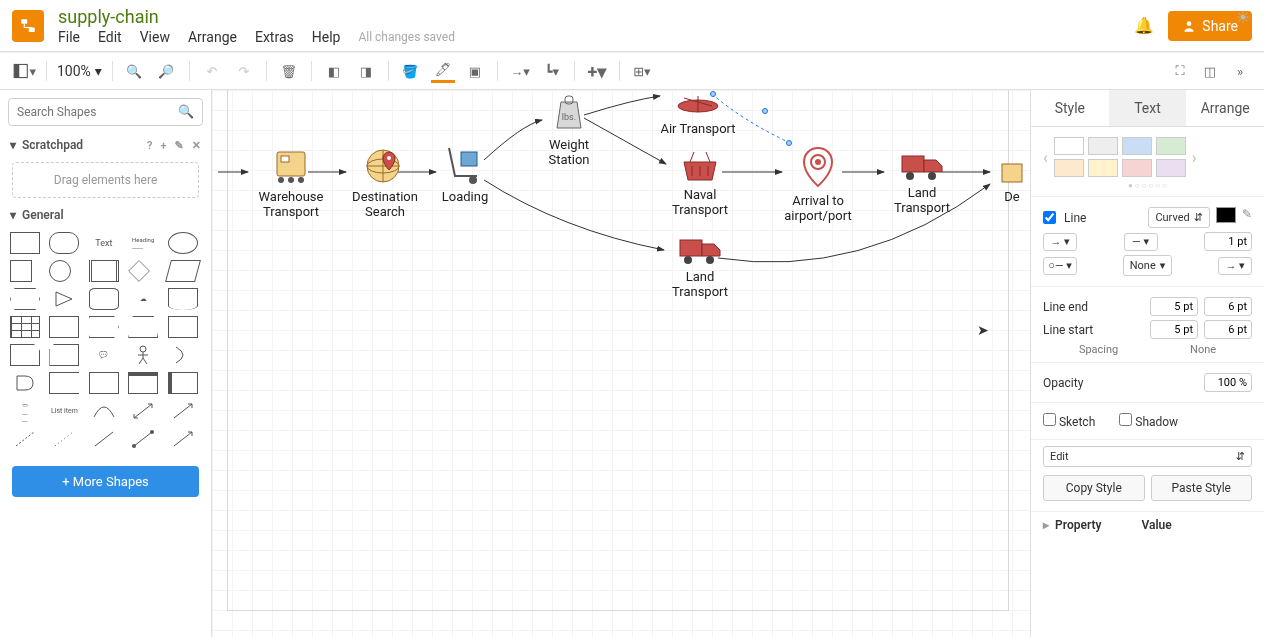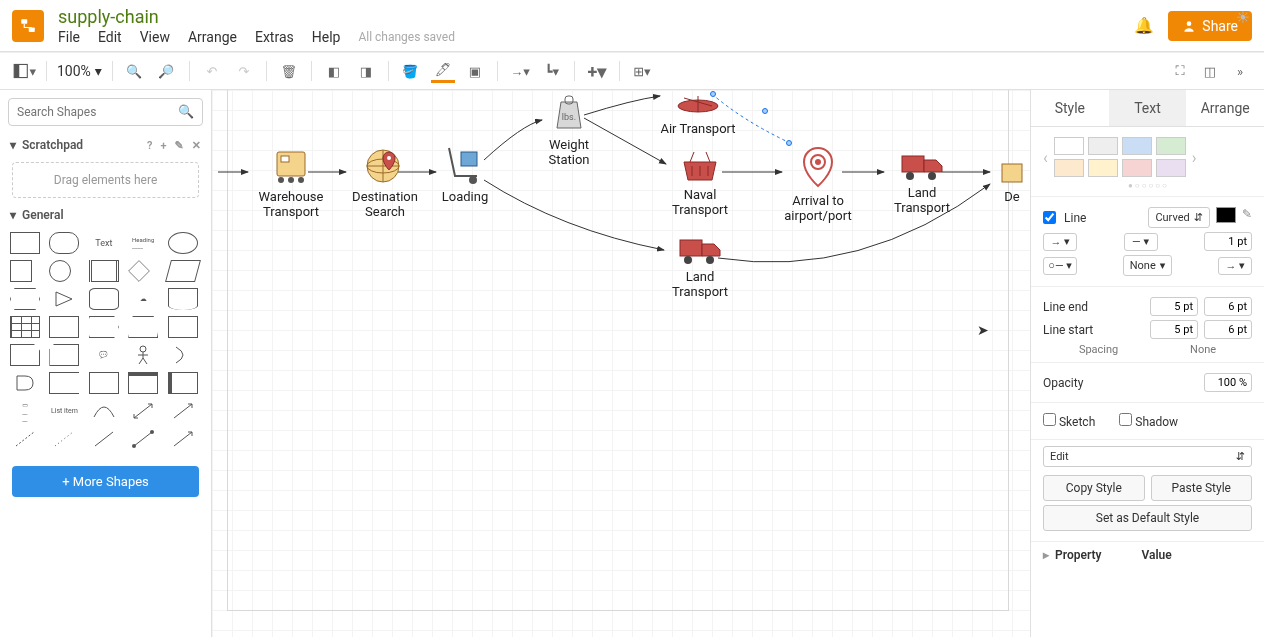--- a/index.html
+++ b/index.html
@@ -458,23 +458,20 @@
       </div>
       <div class="fg">
         <div class="sel" style="justify-content:space-between">
             <span>Edit</span>
             <span>⇵</span>
           </div>
         <div class="row" style="gap:6px;margin-top:8px">
           <div class="btn">Copy Style</div>
           <div class="btn">Paste Style</div>
         </div>
-        <div class="row">
-            <div class="btn" style="flex:1">Set as Default Style</div>
-          </div>
       </div>
       <div class="prop-head">
         <span style="margin-right:-34px;color:#999">▸</span>
         <span>Property</span>
         <span>Value</span>
       </div>
     </div>
   </div>
 </div>
 

